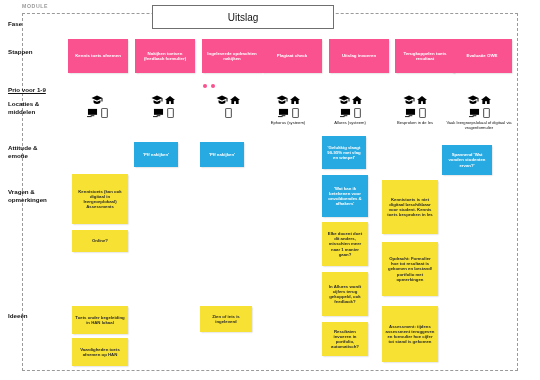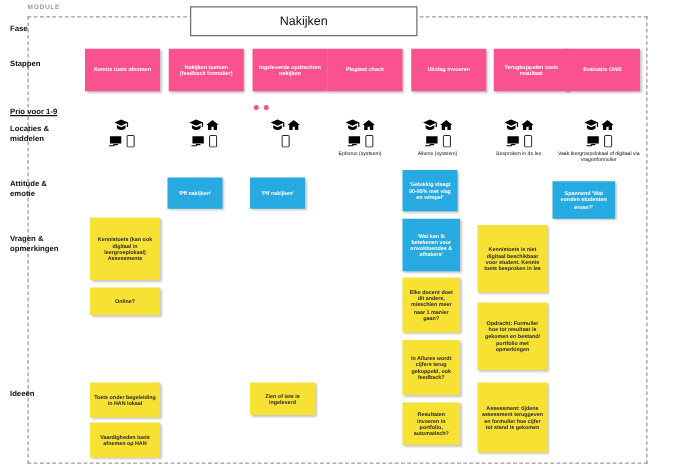--- a/index.html
+++ b/index.html
@@ -78,21 +78,21 @@
   <div class="rowlabel underline" style="top:86px;">Prio voor 1-9</div>
   <div class="rowlabel" style="top:100px;white-space:pre-line;">Locaties &amp;
 middelen</div>
   <div class="rowlabel" style="top:144px;white-space:pre-line;">Attitude &amp;
 emotie</div>
   <div class="rowlabel" style="top:188px;white-space:pre-line;">Vragen &amp;
 opmerkingen</div>
   <div class="rowlabel" style="top:312px;">Ideeën</div>
 
   <div class="phase-box">
-    <span>Nakijken</span>
+    <span>Uitslag</span>
   </div>
 
   <div class="note pink" style="left:68px;top:39px;width:60px;height:34px;">Kennis toets afnemen</div>
   <div class="note pink" style="left:135px;top:39px;width:60px;height:34px;">Nakijken toetsen (feedback formulier)</div>
   <div class="note pink" style="left:202px;top:39px;width:60px;height:34px;">Ingeleverde opdrachten nakijken</div>
   <div class="note pink" style="left:262px;top:39px;width:60px;height:34px;">Plagiaat check</div>
   <div class="note pink" style="left:329px;top:39px;width:60px;height:34px;">Uitslag invoeren</div>
   <div class="note pink" style="left:395px;top:39px;width:60px;height:34px;">Terugkoppelen toets resultaat</div>
   <div class="note pink" style="left:452px;top:39px;width:60px;height:34px;">Evaluatie OWE</div>
 

